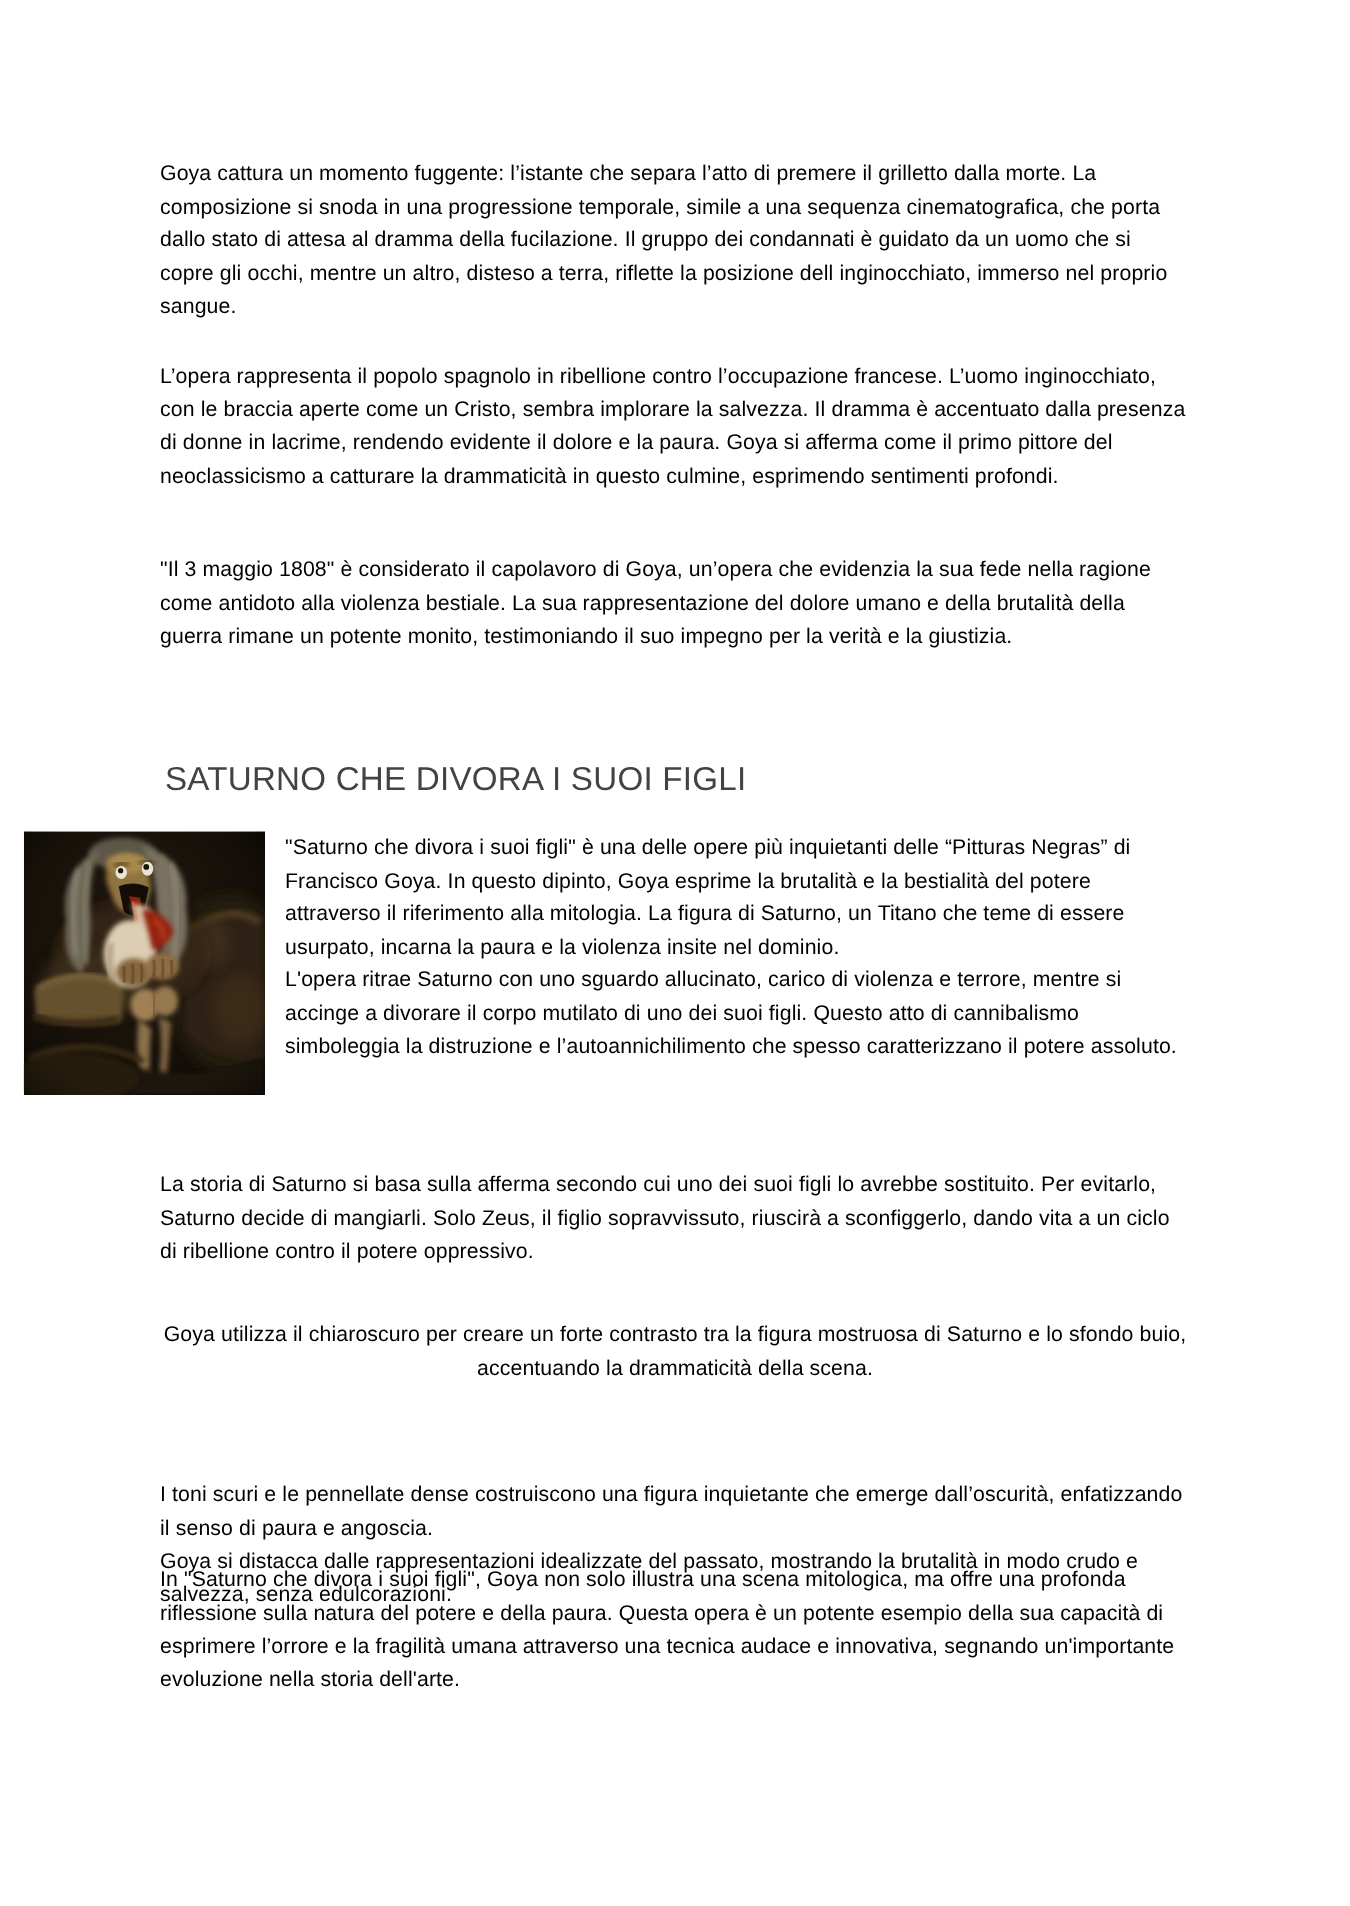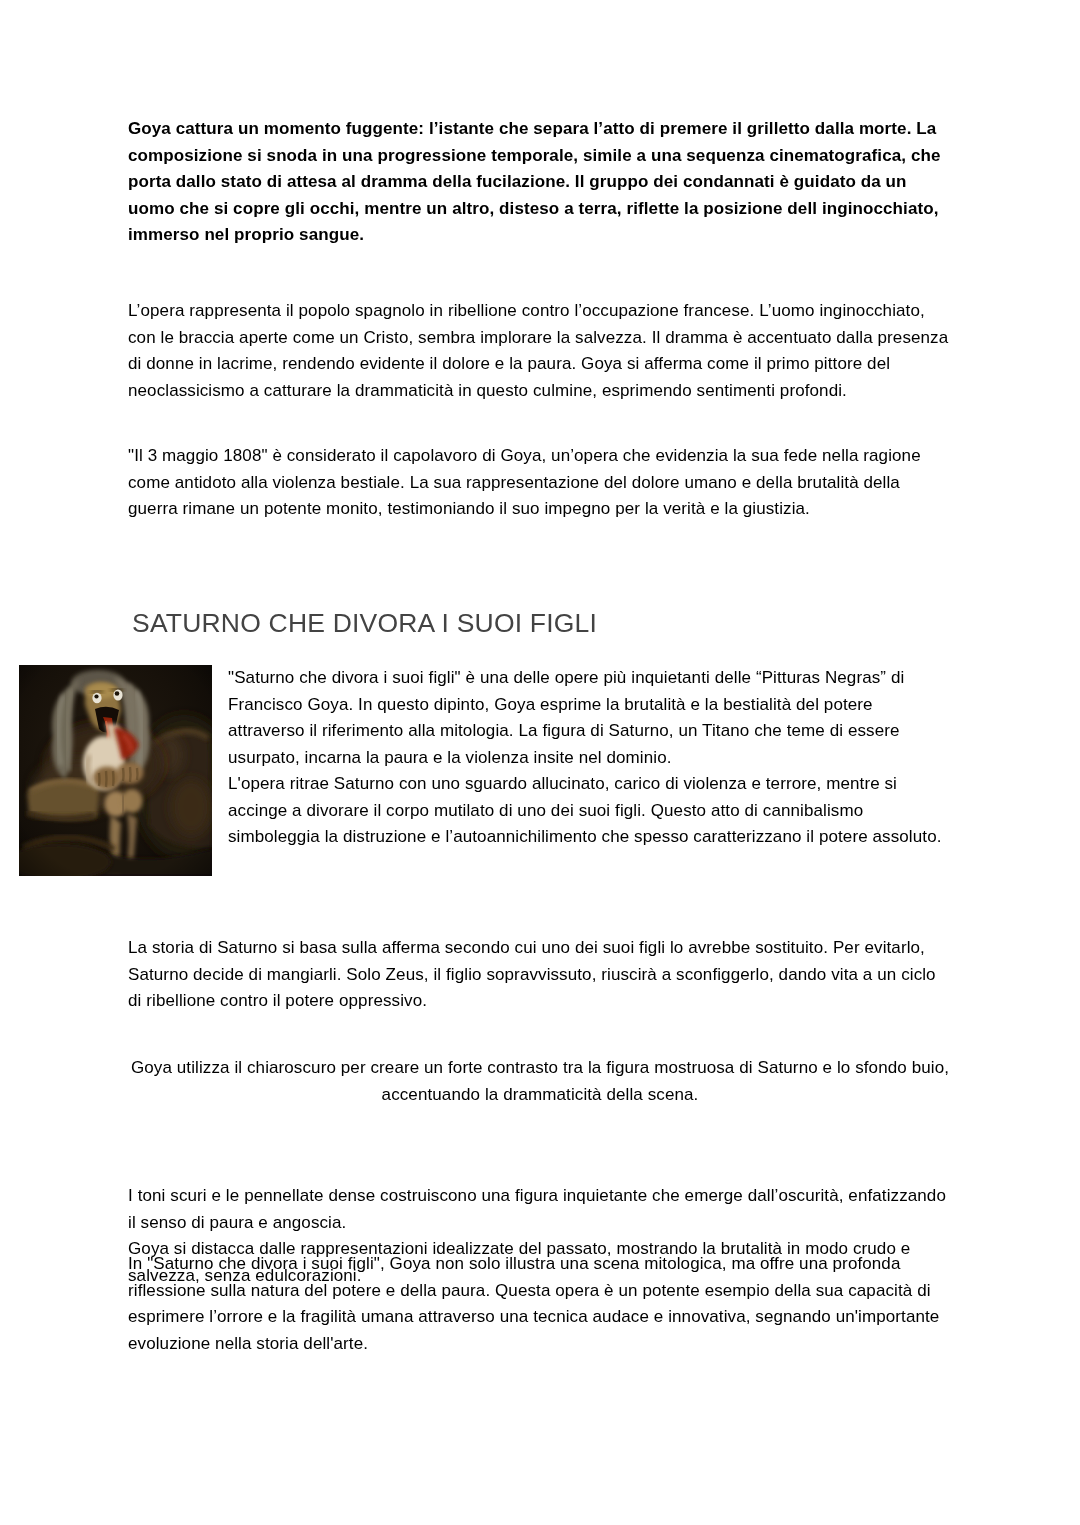--- a/index.html
+++ b/index.html
@@ -55,22 +55,22 @@
     width: 722px;
   }
   .figure-text p {
     margin: 0;
     font-size: 17px;
     line-height: 26.5px;
     color: #000000;
     letter-spacing: 0.1px;
   }
   .stacked p { margin: 0; }
-  .pos-p1 { top: 116px; font-weight: bold; }
-  .pos-p2 { top: 298px; }
+  .pos-p1 { top: 126px; }
+  .pos-p2 { top: 288px; }
   .pos-p3 { top: 443px; }
   .pos-p4 { top: 935px; }
   .pos-p5 { top: 1055px; text-align: center; }
   .pos-p6 { top: 1183px; }
   .pos-p7 { top: 1251px; }
 </style>
 </head>
 <body>
 
 <div class="page">

